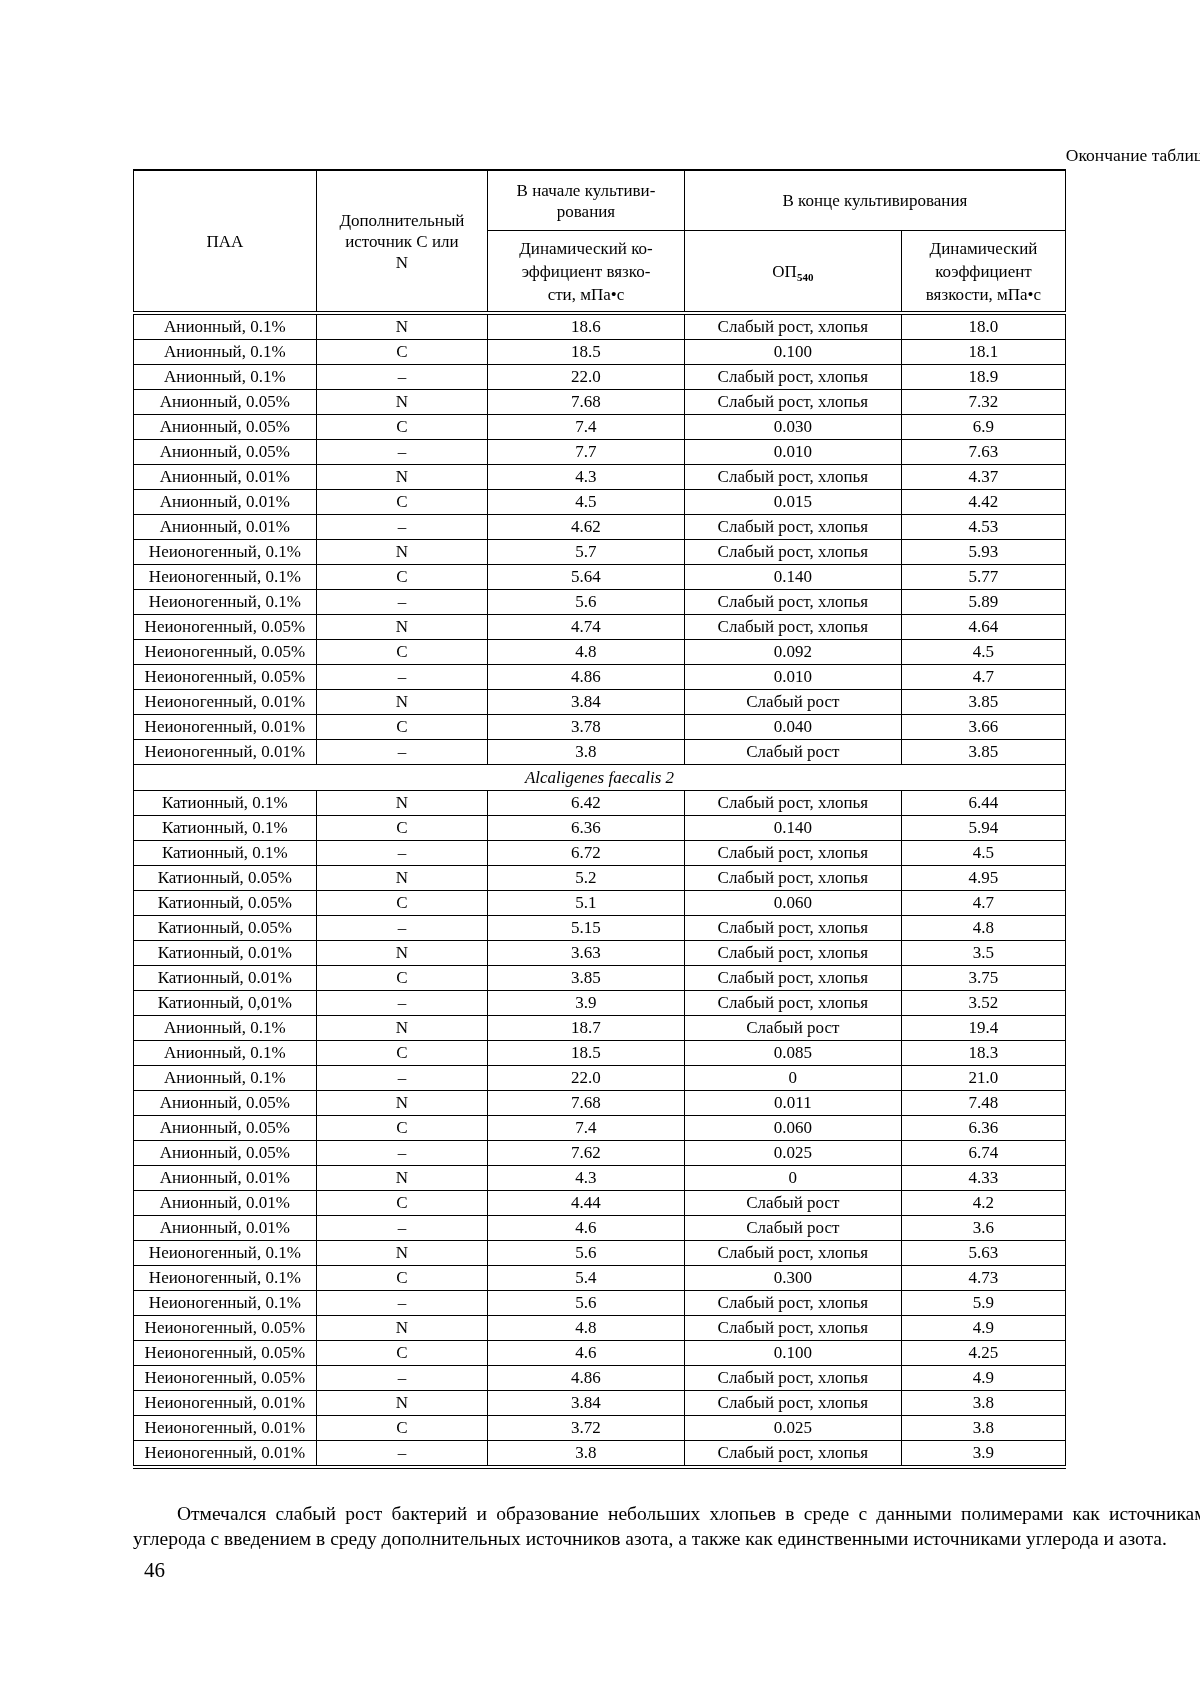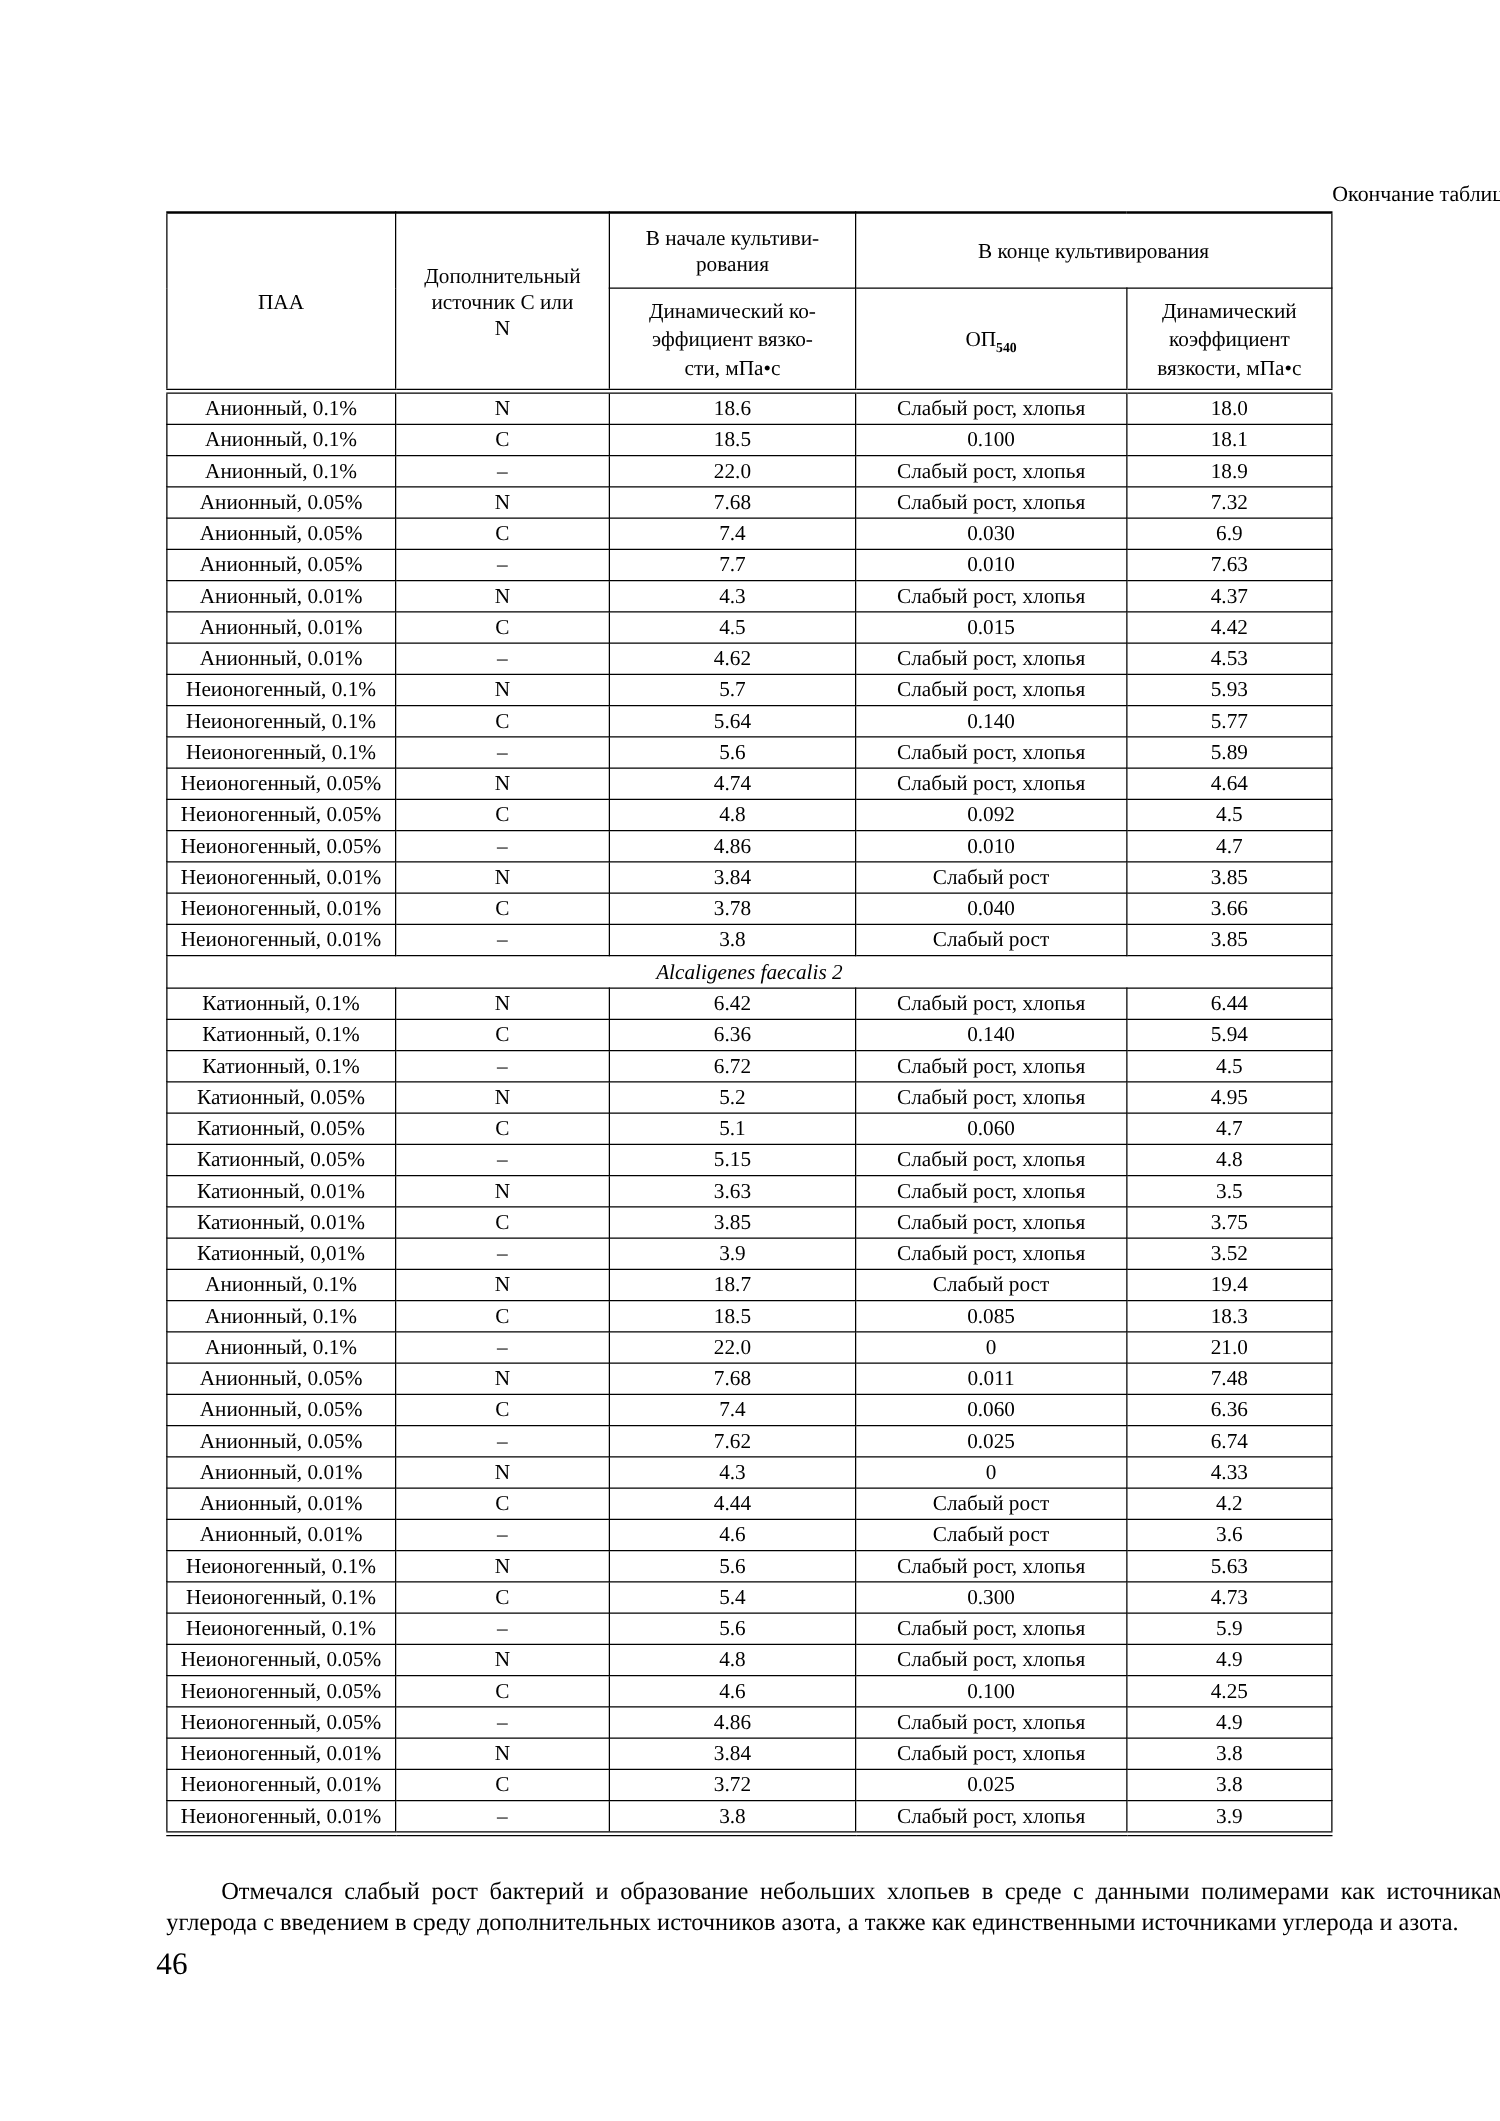--- a/index.html
+++ b/index.html
@@ -63,23 +63,23 @@
     font-size: 19.5px;
     line-height: 24.5px;
     text-align: justify;
   }
   .notes p {
     margin: 0;
     text-indent: 44px;
   }
   .page-number {
     position: absolute;
-    left: 125px;
+    left: 144px;
     top: 1558px;
-    font-size: 25px;
+    font-size: 21px;
   }
 </style>
 </head>
 <body>
 
 <div class="content">
 
   <div class="cont-label">Окончание таблицы</div>
 
   <table class="data-table">

